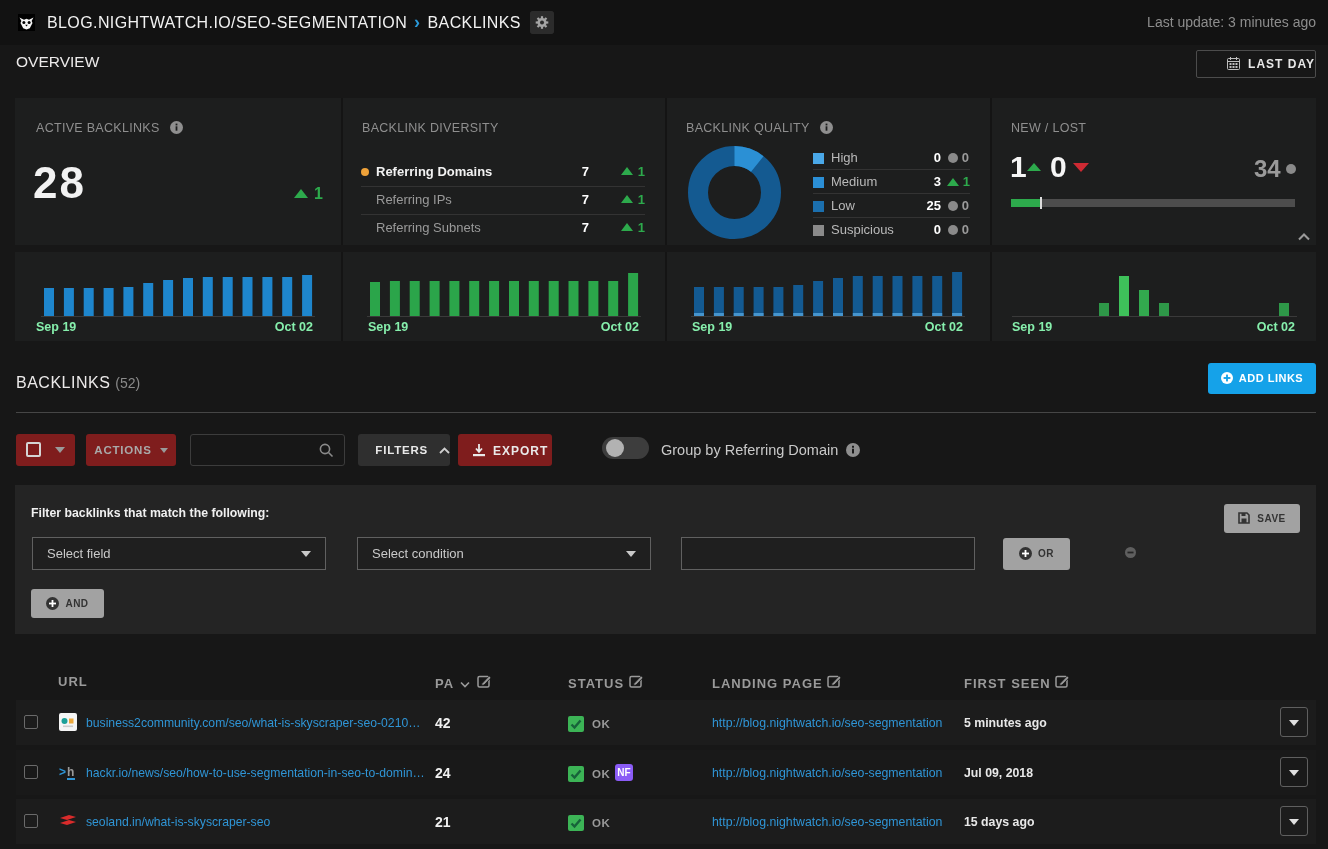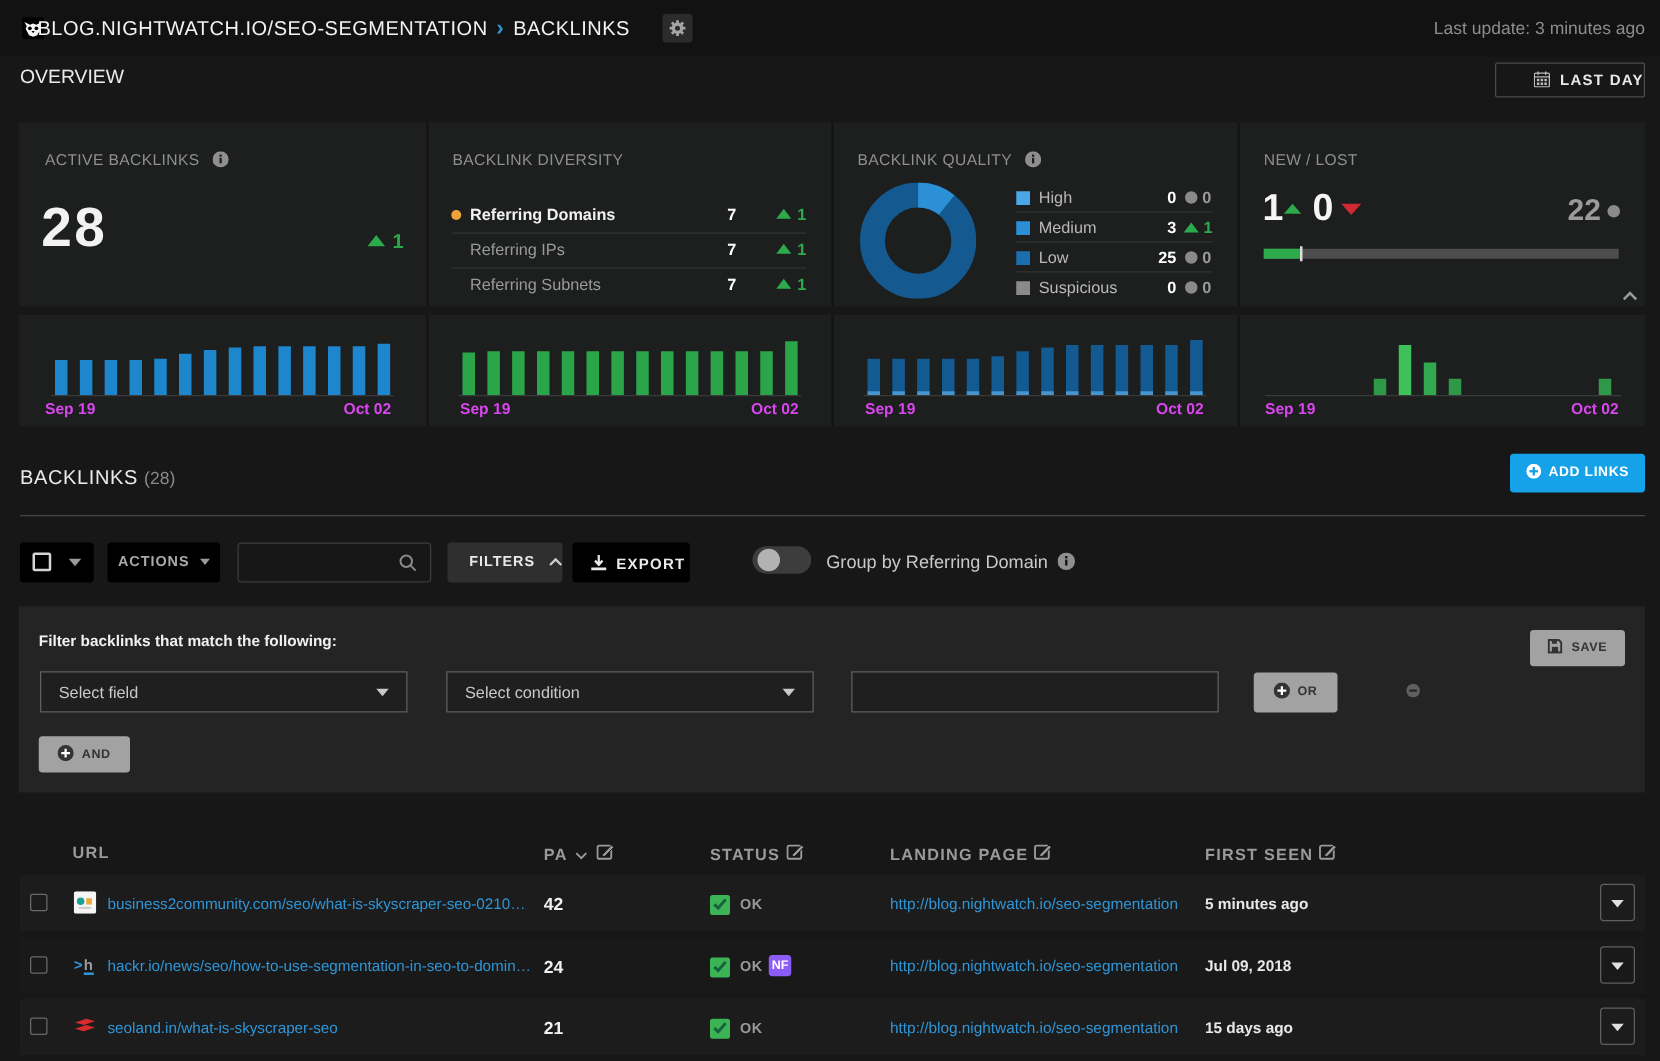--- a/index.html
+++ b/index.html
@@ -2,21 +2,21 @@
 <html><head>
 <meta charset="utf-8">
 <style>
 * { margin:0; padding:0; box-sizing:border-box; }
 html,body { width:1328px; height:849px; background:#171717; font-family:"Liberation Sans",sans-serif; overflow:hidden; position:relative; }
 .abs { position:absolute; }
 
 
 #topbar { position:absolute; left:0; top:0; width:1328px; height:45px; background:#121212; }
 #logo { position:absolute; left:18px; top:14px; width:17px; height:17px; background:#000; }
-#crumb { position:absolute; left:30px; top:0; height:45px; line-height:45px; color:#f2f2f2; font-size:16px; letter-spacing:0.4px; }
+#crumb { position:absolute; left:47px; top:0; height:45px; line-height:45px; color:#f2f2f2; font-size:16px; letter-spacing:0.4px; }
 #crumb .sep { color:#2a99d8; font-weight:bold; padding:0 7px; font-size:18px; }
 #gearbtn { position:absolute; left:530px; top:11px; width:24px; height:23px; background:#2b2b2b; border-radius:3px; }
 #lastupdate { position:absolute; right:12px; top:0; height:45px; line-height:45px; color:#8d8d8d; font-size:14px; }
 
 
 #ovtitle { position:absolute; left:16px; top:53px; color:#eceaea; font-size:15.5px; letter-spacing:0; }
 #lastday { position:absolute; left:1196px; top:50px; width:120px; height:28px; border:1px solid #4c4c4c; border-radius:2px; color:#e8e8e8; font-size:12px; font-weight:bold; letter-spacing:1px; text-align:right; line-height:26px; }
 
 
 #cards { position:absolute; left:15px; top:98px; width:1301px; height:147px; background:#1d1e1e; }
@@ -52,30 +52,30 @@
 #nl27dot { position:absolute; left:1286px; top:164px; width:10px; height:10px; border-radius:50%; background:#8a8a8a; }
 #nlbar { position:absolute; left:1011px; top:199px; width:284px; height:8px; background:#4d4d4d; }
 #nlbar .green { position:absolute; left:0; top:0; width:29px; height:8px; background:#2daa4c; }
 #nlbar .tick { position:absolute; left:29px; top:-2px; width:2px; height:12px; background:#ddd; }
 #chev { position:absolute; left:1297px; top:232px; width:14px; height:10px; }
 
 
 #charts { position:absolute; left:15px; top:252px; width:1301px; height:89px; background:#1d1e1e; }
 .chart { position:absolute; top:0; width:325px; height:89px; }
 .chart svg { position:absolute; left:0; top:0; }
-.xl { position:absolute; top:68px; color:#d946ef; font-size:12.5px; font-weight:bold; }
+.xl { position:absolute; top:68px; color:#86efac; font-size:12.5px; font-weight:bold; }
 
 
 #bltitle { position:absolute; left:16px; top:374px; color:#eceaea; font-size:16px; letter-spacing:0.5px; }
 #bltitle span { color:#8a8a8a; font-size:14px; letter-spacing:0; }
 #addlinks { position:absolute; left:1208px; top:363px; width:108px; height:31px; background:#15a2e9; border-radius:3px; color:#fff; font-size:11px; font-weight:bold; letter-spacing:0.5px; text-align:center; line-height:31px; }
 #hline1 { position:absolute; left:16px; top:412px; width:1300px; height:1px; background:#464646; }
 
 
-.tbtn { position:absolute; top:434px; height:32px; background:#000000; border-radius:3px; color:#a9a9a9; font-size:12px; font-weight:bold; letter-spacing:1px; }
+.tbtn { position:absolute; top:434px; height:32px; background:#7f1d1d; border-radius:3px; color:#a9a9a9; font-size:12px; font-weight:bold; letter-spacing:1px; }
 #tb-check { left:16px; width:59px; }
 #tb-check .cb { position:absolute; left:10px; top:8px; width:15px; height:15px; border:2px solid #d5d5d5; border-radius:2px; }
 #tb-actions { left:86px; width:90px; text-align:center; line-height:32px; font-size:11.5px; letter-spacing:0.8px; }
 #tb-search { left:190px; width:155px; background:transparent; border:1px solid #3c3c3c; }
 #tb-filters { left:358px; width:92px; background:#2f2f2f; color:#e9e9e9; text-align:right; line-height:32px; font-size:11.5px; letter-spacing:0.8px; }
 #tb-export { left:458px; width:94px; color:#e9e9e9; padding:10px 0 0 35px; }
 .caretdn { display:inline-block; width:0; height:0; border-left:5px solid transparent; border-right:5px solid transparent; border-top:6px solid #9a9a9a; }
 #toggle { position:absolute; left:602px; top:437px; width:47px; height:22px; background:#3d3d3d; border-radius:11px; }
 #toggle .knob { position:absolute; left:4px; top:2px; width:18px; height:18px; border-radius:50%; background:#b2b2b2; }
 #grouplbl { position:absolute; left:661px; top:442px; color:#c9c9c9; font-size:14.5px; }
@@ -229,21 +229,21 @@
     <span class="val">0</span>
     <span class="dot"></span>
     <span class="v2">0</span>
   </div>
 
 <div class="cardtitle" style="left:1011px; top:121px;">NEW / LOST</div>
 <span class="bigdig abs" style="left:1010px; top:152px;">1</span>
 <span class="upTri abs" style="left:1027px; top:163px; border-left-width:7.5px; border-right-width:7.5px; border-bottom-width:8.5px;"></span>
 <span class="bigdig abs" style="left:1050px; top:152px;">0</span>
 <span class="dnTri abs" style="left:1073px; top:163px; border-left-width:8px; border-right-width:8px; border-top-width:9.5px;"></span>
-<div id="nl27">22</div>
+<div id="nl27">34</div>
 <div id="nl27dot"></div>
 <div id="nlbar">
     <div class="green"></div>
     <div class="tick"></div>
   </div>
 <svg id="chev" viewBox="0 0 16 12">
     <path d="M2 9 L8 3 L14 9" fill="none" stroke="#9a9a9a" stroke-width="2.5"></path>
   </svg>
 
 <div id="charts">
@@ -342,21 +342,21 @@
       <rect x="129" y="24" width="10" height="40" fill="#3ec15a"></rect>
       <rect x="149" y="38" width="10" height="26" fill="#32a94e"></rect>
       <rect x="169" y="51" width="10" height="13" fill="#2e9748"></rect>
       <rect x="289" y="51" width="10" height="13" fill="#2e9748"></rect>
     </svg>
     <span class="xl" style="left:22px;">Sep 19</span>
       <span class="xl" style="right:20px;">Oct 02</span>
   </div>
 </div>
 
-<div id="bltitle">BACKLINKS <span>(28)</span></div>
+<div id="bltitle">BACKLINKS <span>(52)</span></div>
 <div id="addlinks"><svg width="12" height="12" viewBox="0 0 13 13" style="vertical-align:-2px; margin-right:6px;">
       <circle cx="6.5" cy="6.5" r="6.5" fill="#fff"></circle>
       <rect x="5.5" y="2.8" width="2" height="7.4" fill="#15a2e9"></rect>
       <rect x="2.8" y="5.5" width="7.4" height="2" fill="#15a2e9"></rect>
     </svg>ADD LINKS</div>
 <div id="hline1"></div>
 
 <div class="tbtn" id="tb-check">
     <span class="cb"></span>
     <span class="caretdn" style="position:absolute; right:10px; top:13px;"></span>

